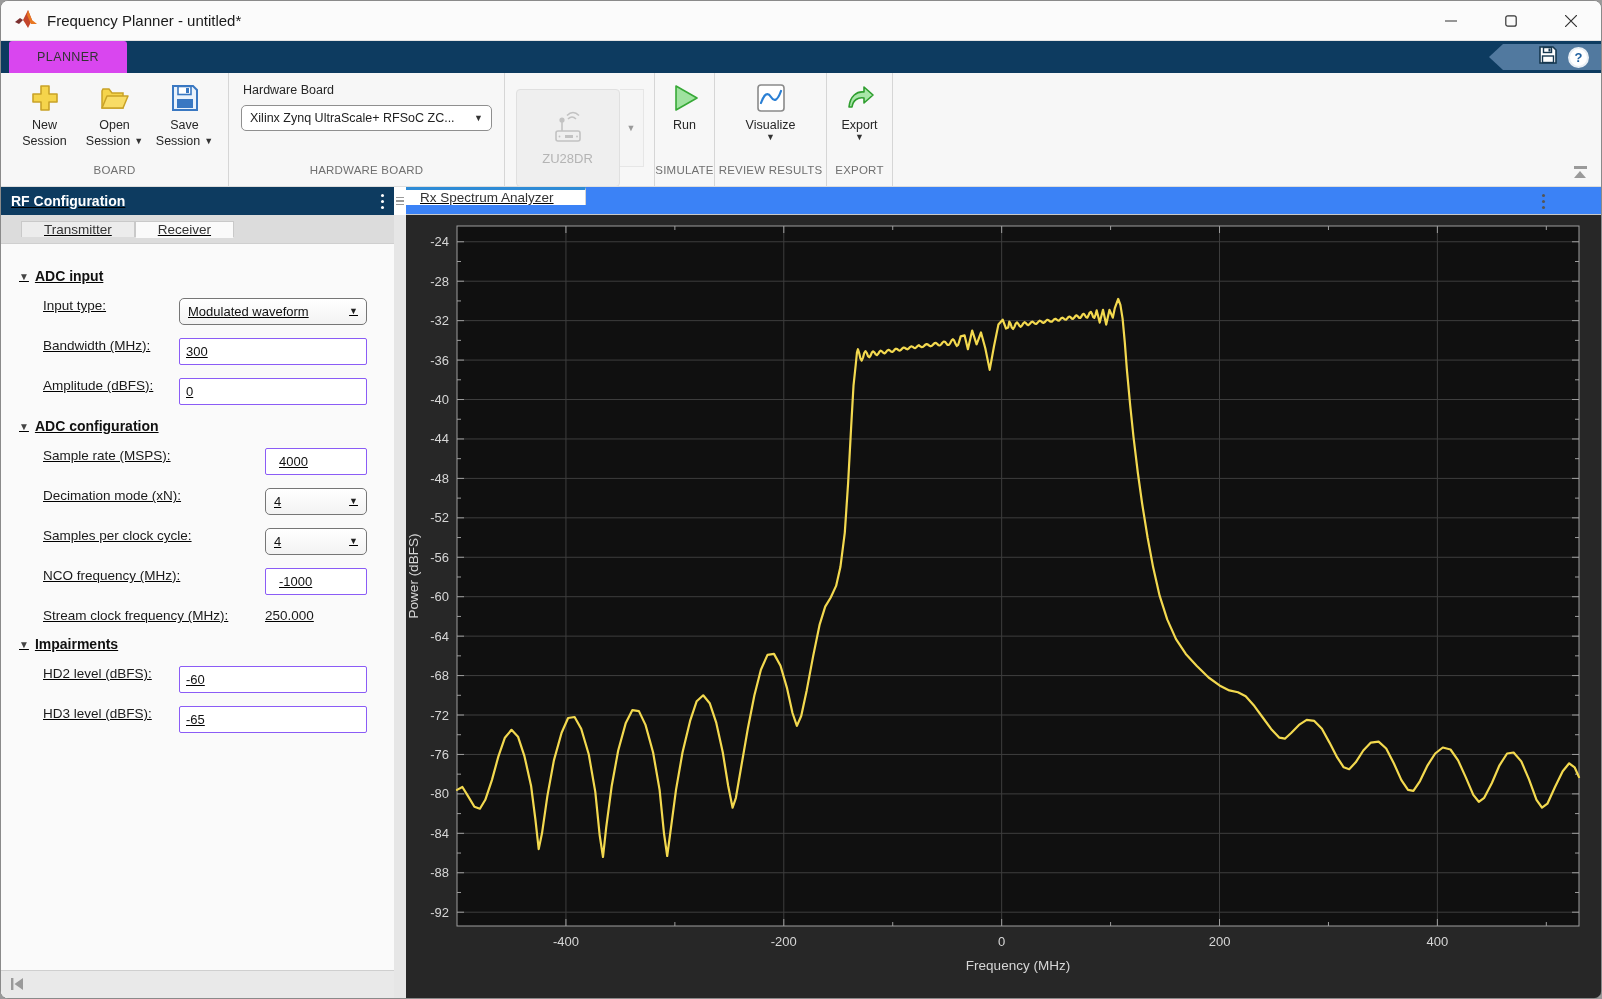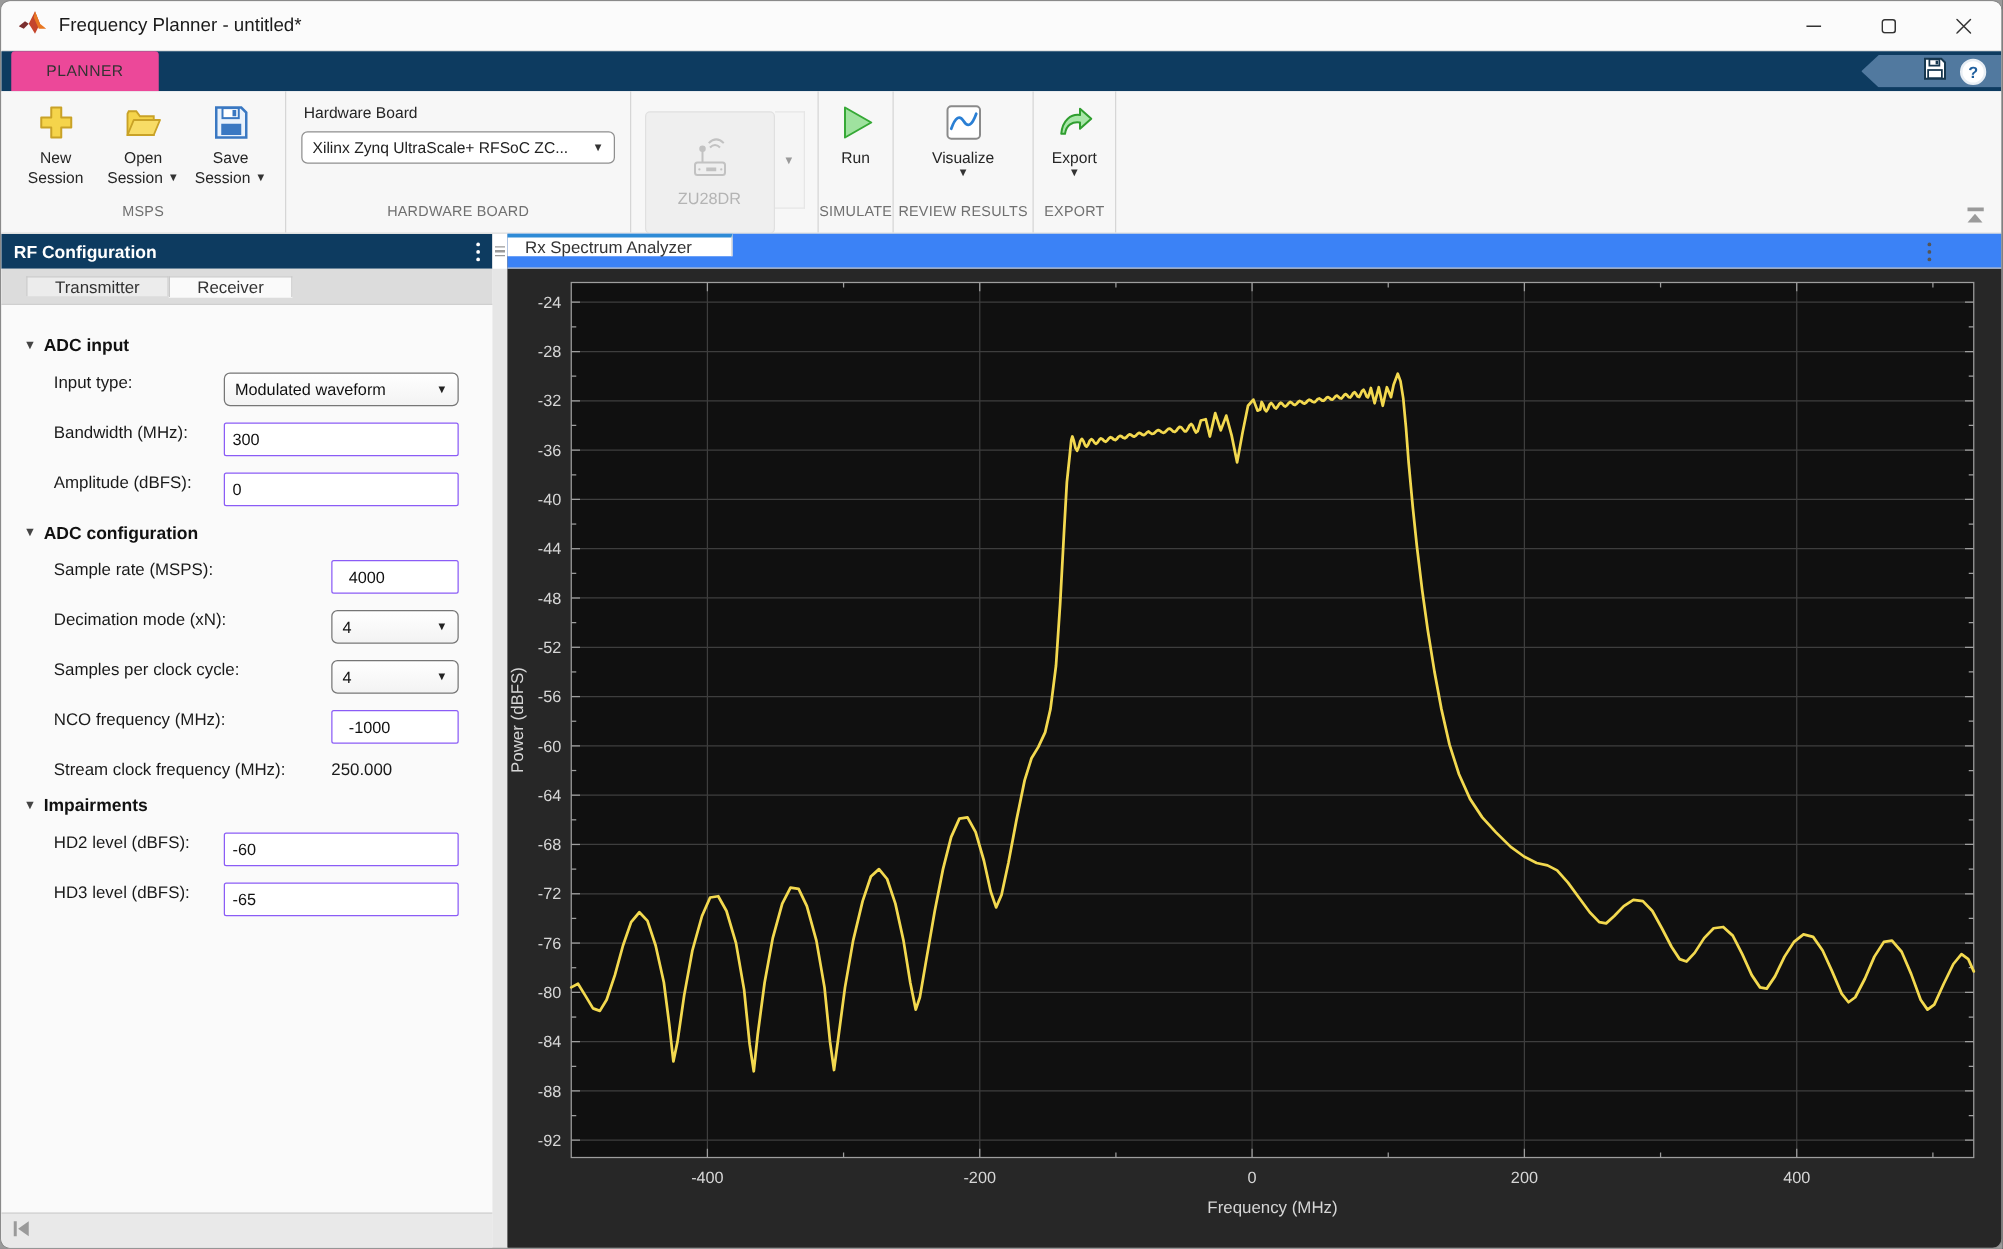--- a/index.html
+++ b/index.html
@@ -10,21 +10,21 @@
   }
   
   .titlebar { height:40px; background:#fbfbfb; display:flex; align-items:center; border-bottom:1px solid #e4e4e4; }
   .titlebar .logo { margin:0 10px 0 14px; }
   .titlebar .title { font-size:15px; color:#1a1a1a; }
   .win-controls { margin-left:auto; display:flex; height:100%; }
   .win-btn { width:60px; height:100%; display:flex; align-items:center; justify-content:center; }
   
   .ribbon-strip { position:relative; height:32px; background:#0d3b60; }
   .ribbon-tab {
-    position:absolute; left:8px; top:0; width:118px; height:32px; background:#ec4899;
+    position:absolute; left:8px; top:0; width:118px; height:32px; background:#d946ef;
     border-radius:3px 3px 0 0; display:flex; align-items:center; justify-content:center;
     font-size:12.5px; color:#333; letter-spacing:.4px;
   }
   .qa-band {
     position:absolute; right:0; top:3px; height:26px; width:112px; background:#51799f;
     clip-path:polygon(14px 0, 100% 0, 100% 100%, 14px 100%, 0 50%);
     display:flex; align-items:center; justify-content:flex-end; gap:10px; padding-right:12px;
   }
   .help-circle { width:21px; height:21px; border-radius:50%; background:#fff; border:2px solid #e8eef4;
     display:flex; align-items:center; justify-content:center; font-size:13px; font-weight:bold; color:#1f5f9e; }
@@ -44,21 +44,21 @@
   .hw-dd .caret-sm { margin-left:auto; }
   .gallery { width:104px; height:98px; margin-top:8px; background:#efefef; border:1px solid #e0e0e0; border-radius:4px;
     display:flex; flex-direction:column; align-items:center; justify-content:center; }
   .gallery .dev-name { font-size:13px; color:#b4b4b4; margin-top:2px; }
   .gallery-dd { width:24px; height:78px; margin-top:8px; border:1px solid #e6e6e6; border-left:none; background:#f5f5f5;
     display:flex; align-items:center; justify-content:center; color:#9a9a9a; font-size:9px; }
   .collapse-ribbon { position:absolute; right:12px; bottom:6px; width:18px; height:14px; display:flex; flex-direction:column; align-items:center; gap:2px; }
   .collapse-ribbon .bar { width:13px; height:2.5px; background:#9a9a9a; }
   .collapse-ribbon .tri { width:0; height:0; border-left:6px solid transparent; border-right:6px solid transparent; border-bottom:7px solid #9a9a9a; }
   
-  .main { display:flex; height:813px; }
+  .main { display:flex; height:813px;text-decoration:underline; }
   .left-panel { width:393px; display:flex; flex-direction:column; background:#fafafa; }
   .panel-header { height:28px; background:#0d3b60; display:flex; align-items:center; padding:0 10px; }
   .panel-header .ph-title { color:#fff; font-size:14px; font-weight:bold; }
   .kebab-white { margin-left:auto; display:flex; flex-direction:column; gap:3px; }
   .kebab-white i { width:3px; height:3px; background:#fff; border-radius:50%; display:block; }
   .panel-tabs { height:29px; background:#dcdcdc; display:flex; align-items:center; border-bottom:1px solid #cfcfcf; padding-left:20px; }
   .ptab { padding:0 22px; display:flex; align-items:center; font-size:13.5px; color:#333; }
   .ptab.inactive { background:#ececec; border:1px solid #c9c9c9; border-bottom:none; }
   .ptab.active { background:#fafafa; border:1px solid #c9c9c9; border-bottom:1px solid #fafafa; margin-bottom:-1px; }
   .panel-body { flex:1; overflow:hidden; padding-top:12px; }
@@ -172,21 +172,21 @@
               <rect x="7" y="16" width="16" height="9" fill="#3a78c2"></rect>
             </svg>
           </span>
           <span class="lbl">Save</span>
           <span class="lbl-row">
               <span class="lbl">Session</span>
               <span class="caret-sm">▼</span>
             </span>
         </div>
       </div>
-      <div class="group-label">MSPS</div>
+      <div class="group-label">BOARD</div>
     </div>
 
     <div class="tb-group hw-group">
       <div class="hw-label">Hardware Board</div>
       <div class="hw-dd">
         <span>Xilinx Zynq UltraScale+ RFSoC ZC...</span>
         <span class="caret-sm">▼</span>
       </div>
       <div class="group-label" style="margin-top:auto">HARDWARE BOARD</div>
     </div>

